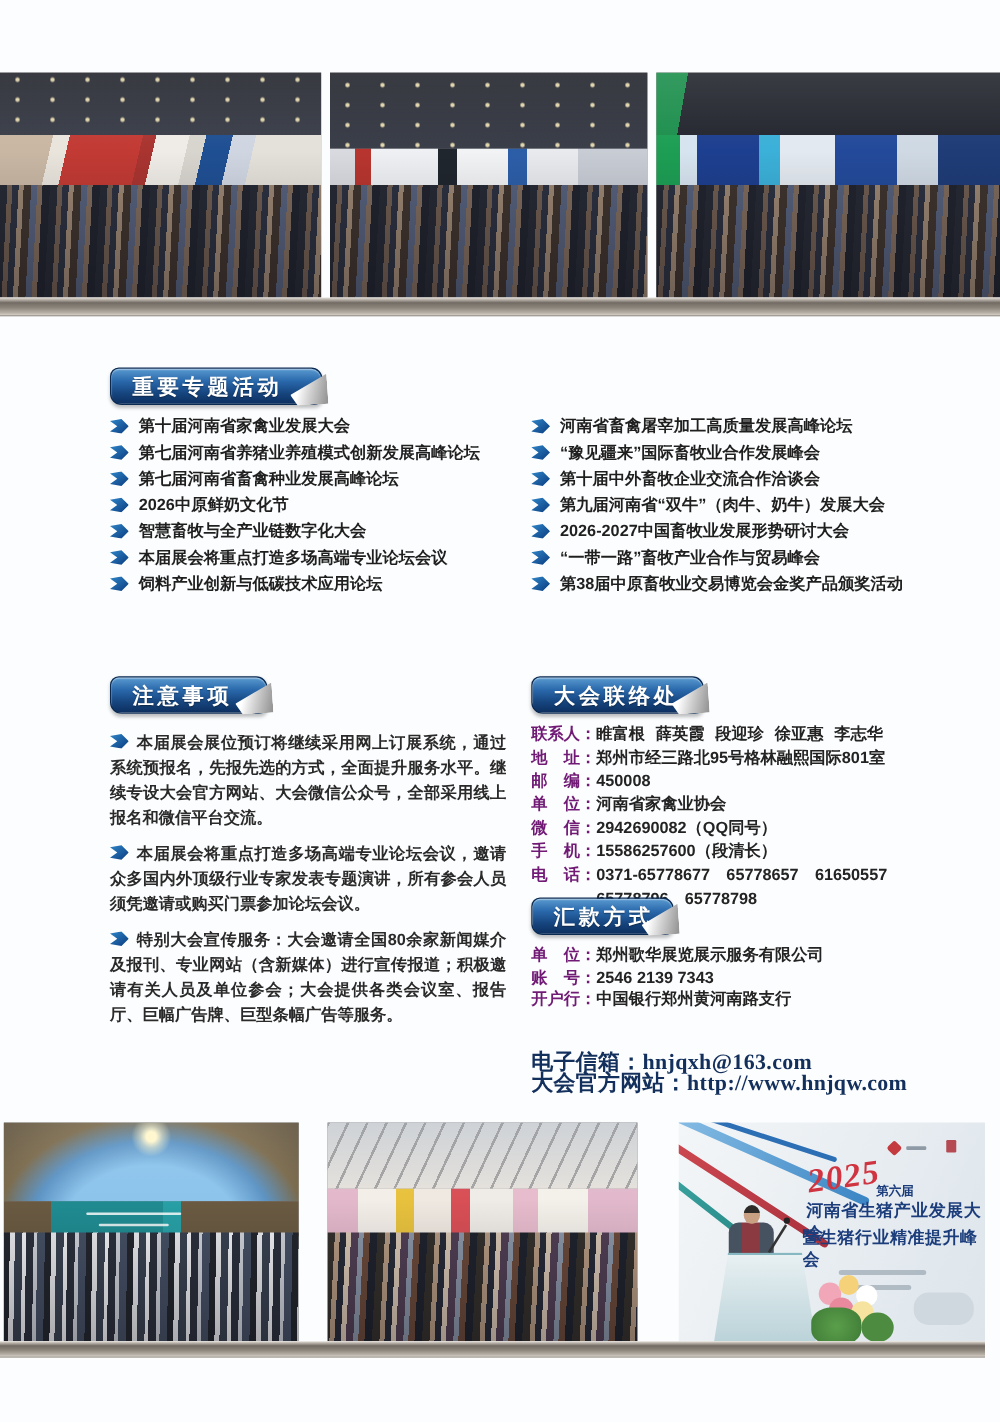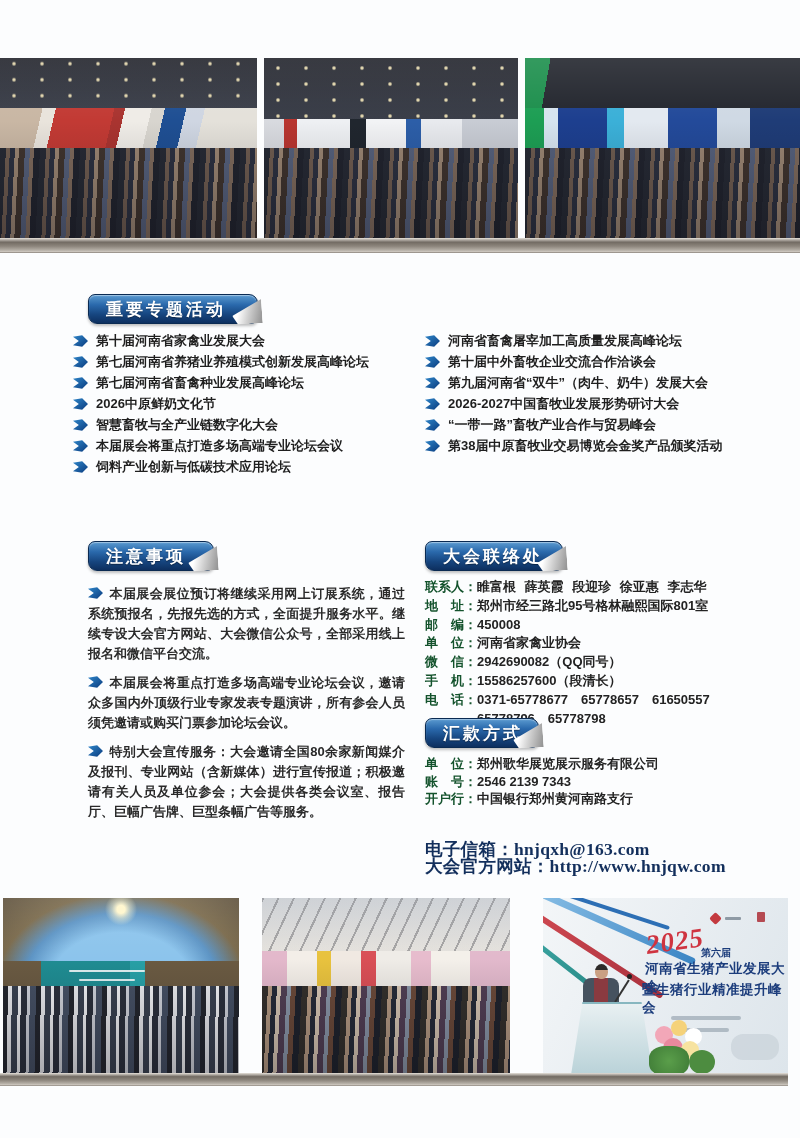--- a/index.html
+++ b/index.html
@@ -85,36 +85,36 @@
   #tab-activities{left:88px;top:294px;width:170px;}
   #tab-notes{left:88px;top:541px;width:126px;}
   #tab-contact{left:425px;top:541px;width:138px;}
   #tab-payment{left:425px;top:718px;width:114px;}
 
   
   .bullet{width:15px;height:12px;flex:none;}
 
   
   .act-list{position:absolute;margin:0;padding:0;list-style:none;}
-  #act-left{left:73px;top:330px;width:335px;}
+  #act-left{left:88px;top:330px;width:335px;}
   #act-right{left:425px;top:330px;width:345px;}
   .act-list li{display:flex;align-items:center;height:21px;font-size:13px;font-weight:600;color:#1f1f1f;}
   .act-list .bullet{margin-right:8px;}
 
   
   .notes-body{position:absolute;left:88px;top:584px;width:333px;}
   .notes-body p{margin:0 16px 9px 0;font-size:13px;line-height:20px;font-weight:600;color:#2a2a2a;text-align:justify;}
   .notes-body .bullet{vertical-align:-1px;margin-right:6px;}
 
   
   .info-lines{position:absolute;font-size:13px;font-weight:600;color:#232323;}
   #contact-lines{left:425px;top:578px;width:360px;line-height:18.8px;}
   #payment-lines{left:425px;top:755px;width:360px;line-height:17.5px;}
   .cline{white-space:nowrap;}
-  .clabel{color:#14532d;}
+  .clabel{color:#701a75;}
   .cont{padding-left:52px;}
   .names{word-spacing:5px;}
 
   
   .link-line{position:absolute;left:425px;font-family:"Liberation Serif",serif;font-weight:700;
        font-size:17.5px;color:#132f5c;letter-spacing:.3px;}
   #website-line{top:854px;}
   #email-line{top:837px;}
 </style>
 </head>
@@ -200,20 +200,26 @@
         <span>饲料产业创新与低碳技术应用论坛</span>
       </li>
   </ul>
 
   <ul class="act-list" id="act-right">
     <li>
         <svg class="bullet" viewBox="0 0 18 14">
           <polygon points="0,2 11,0 18,7 11,14 0,12 7,7" fill="url(#bulletGrad)"></polygon>
         </svg>
         <span>河南省畜禽屠宰加工高质量发展高峰论坛</span>
+      </li>
+    <li>
+        <svg class="bullet" viewBox="0 0 18 14">
+          <polygon points="0,2 11,0 18,7 11,14 0,12 7,7" fill="url(#bulletGrad)"></polygon>
+        </svg>
+        <span>“豫见疆来”国际畜牧业合作发展峰会</span>
       </li>
     <li>
         <svg class="bullet" viewBox="0 0 18 14">
           <polygon points="0,2 11,0 18,7 11,14 0,12 7,7" fill="url(#bulletGrad)"></polygon>
         </svg>
         <span>第十届中外畜牧企业交流合作洽谈会</span>
       </li>
     <li>
         <svg class="bullet" viewBox="0 0 18 14">
           <polygon points="0,2 11,0 18,7 11,14 0,12 7,7" fill="url(#bulletGrad)"></polygon>

